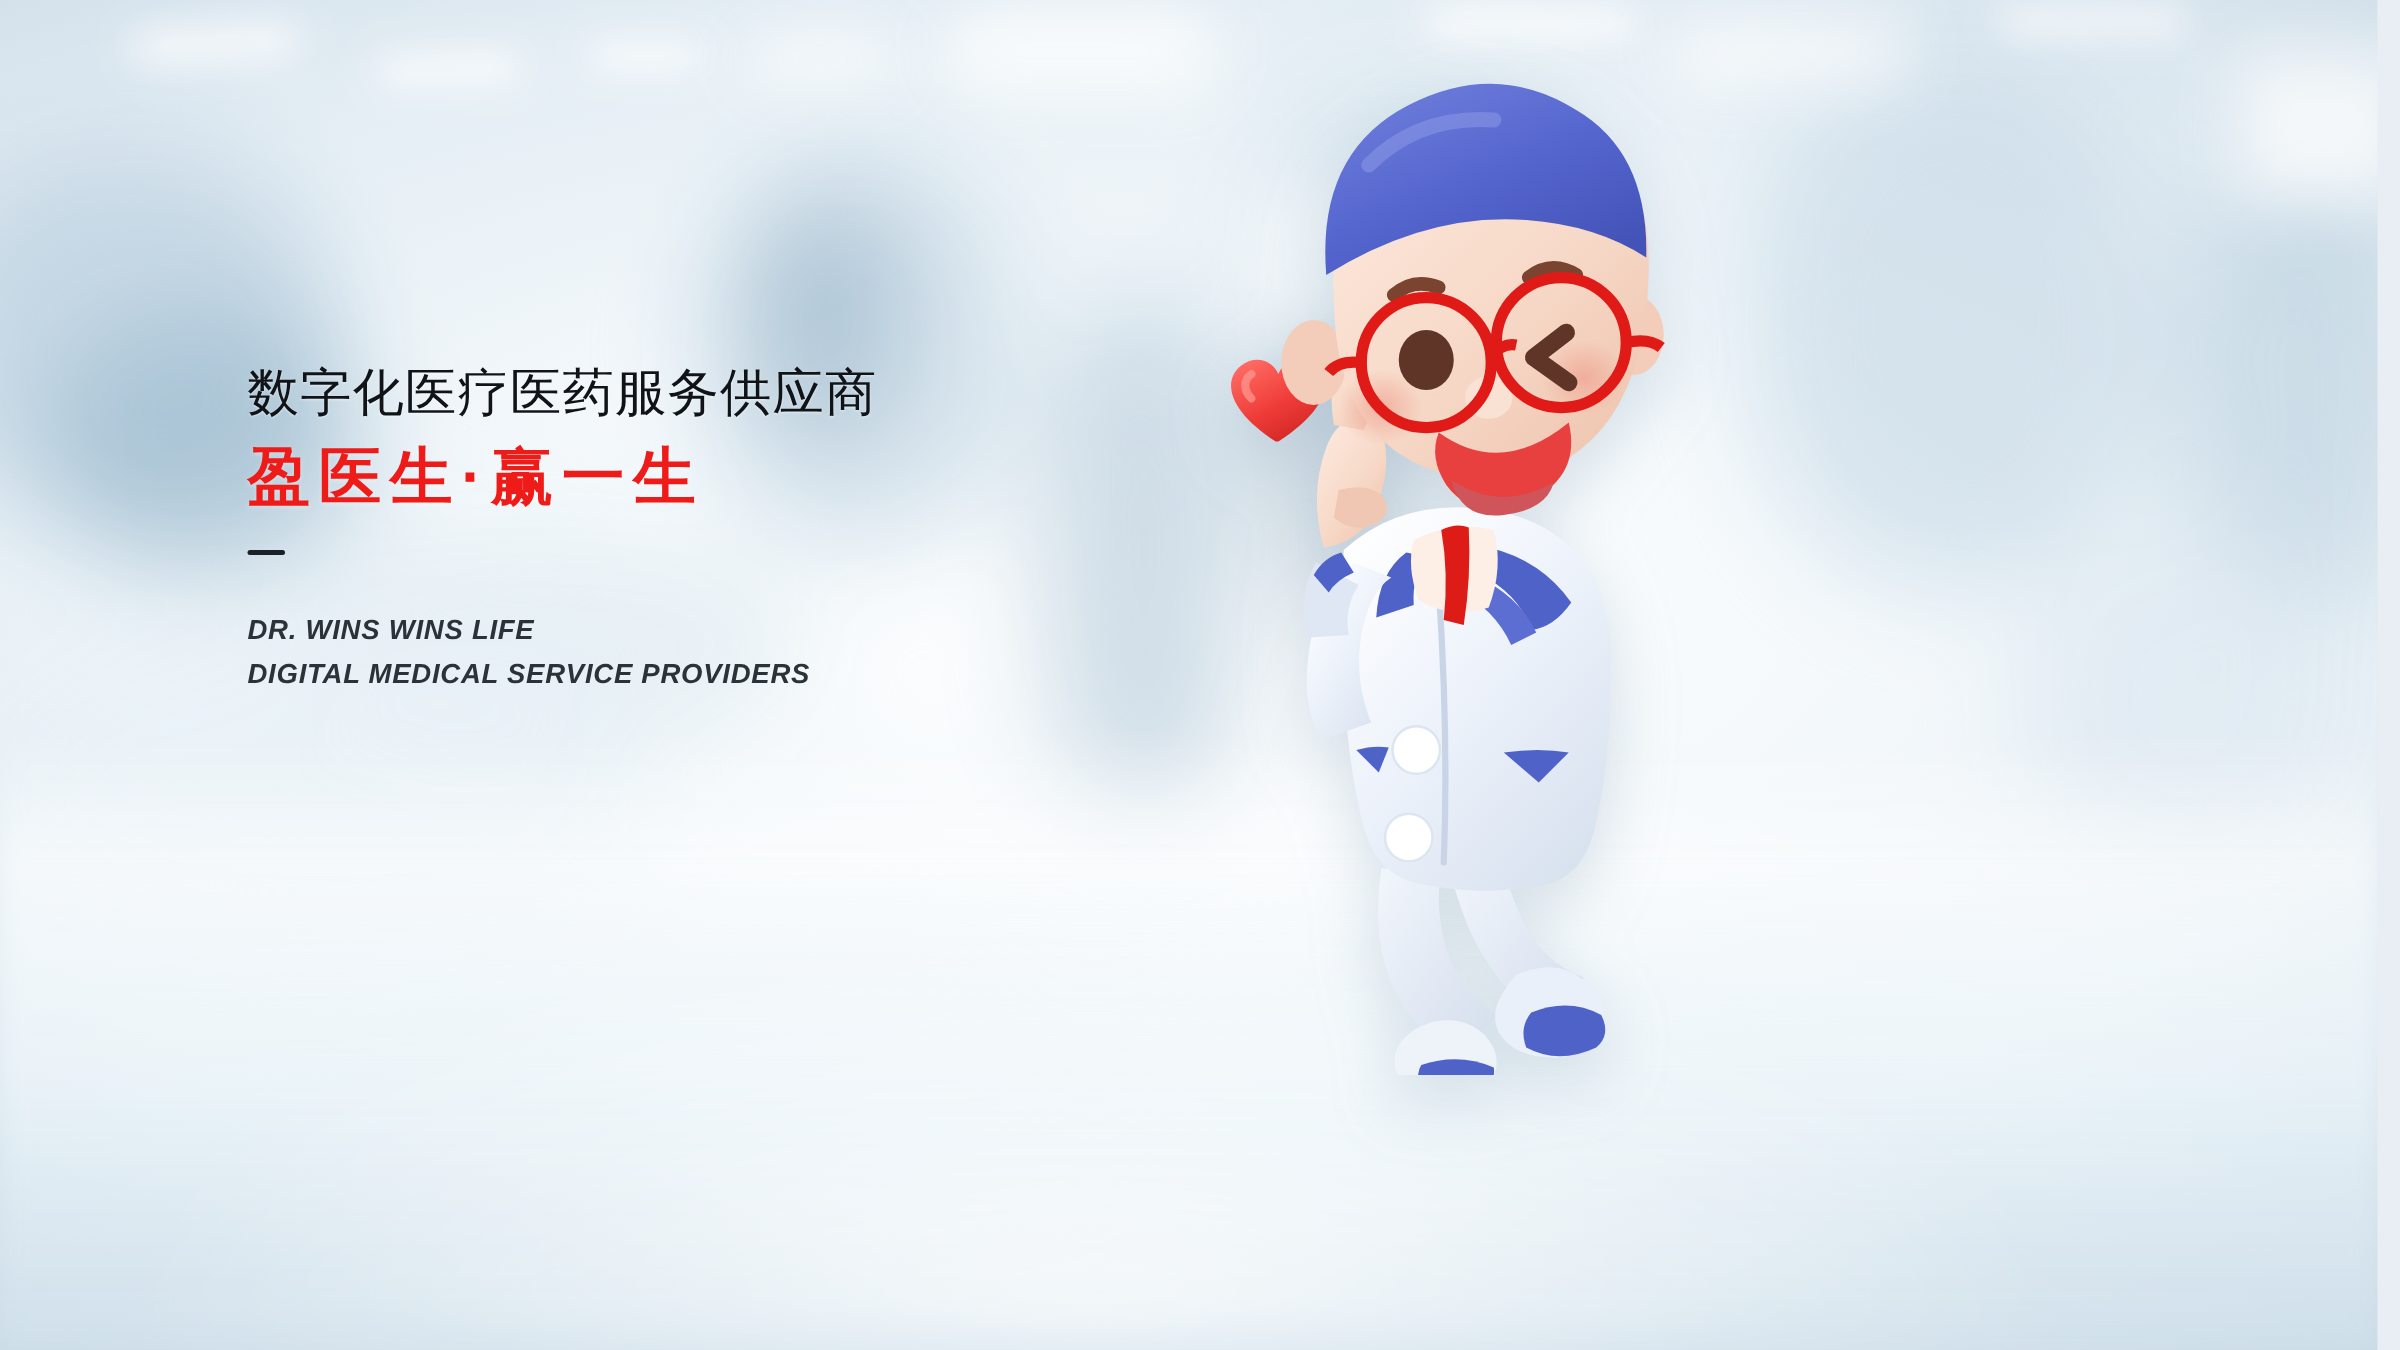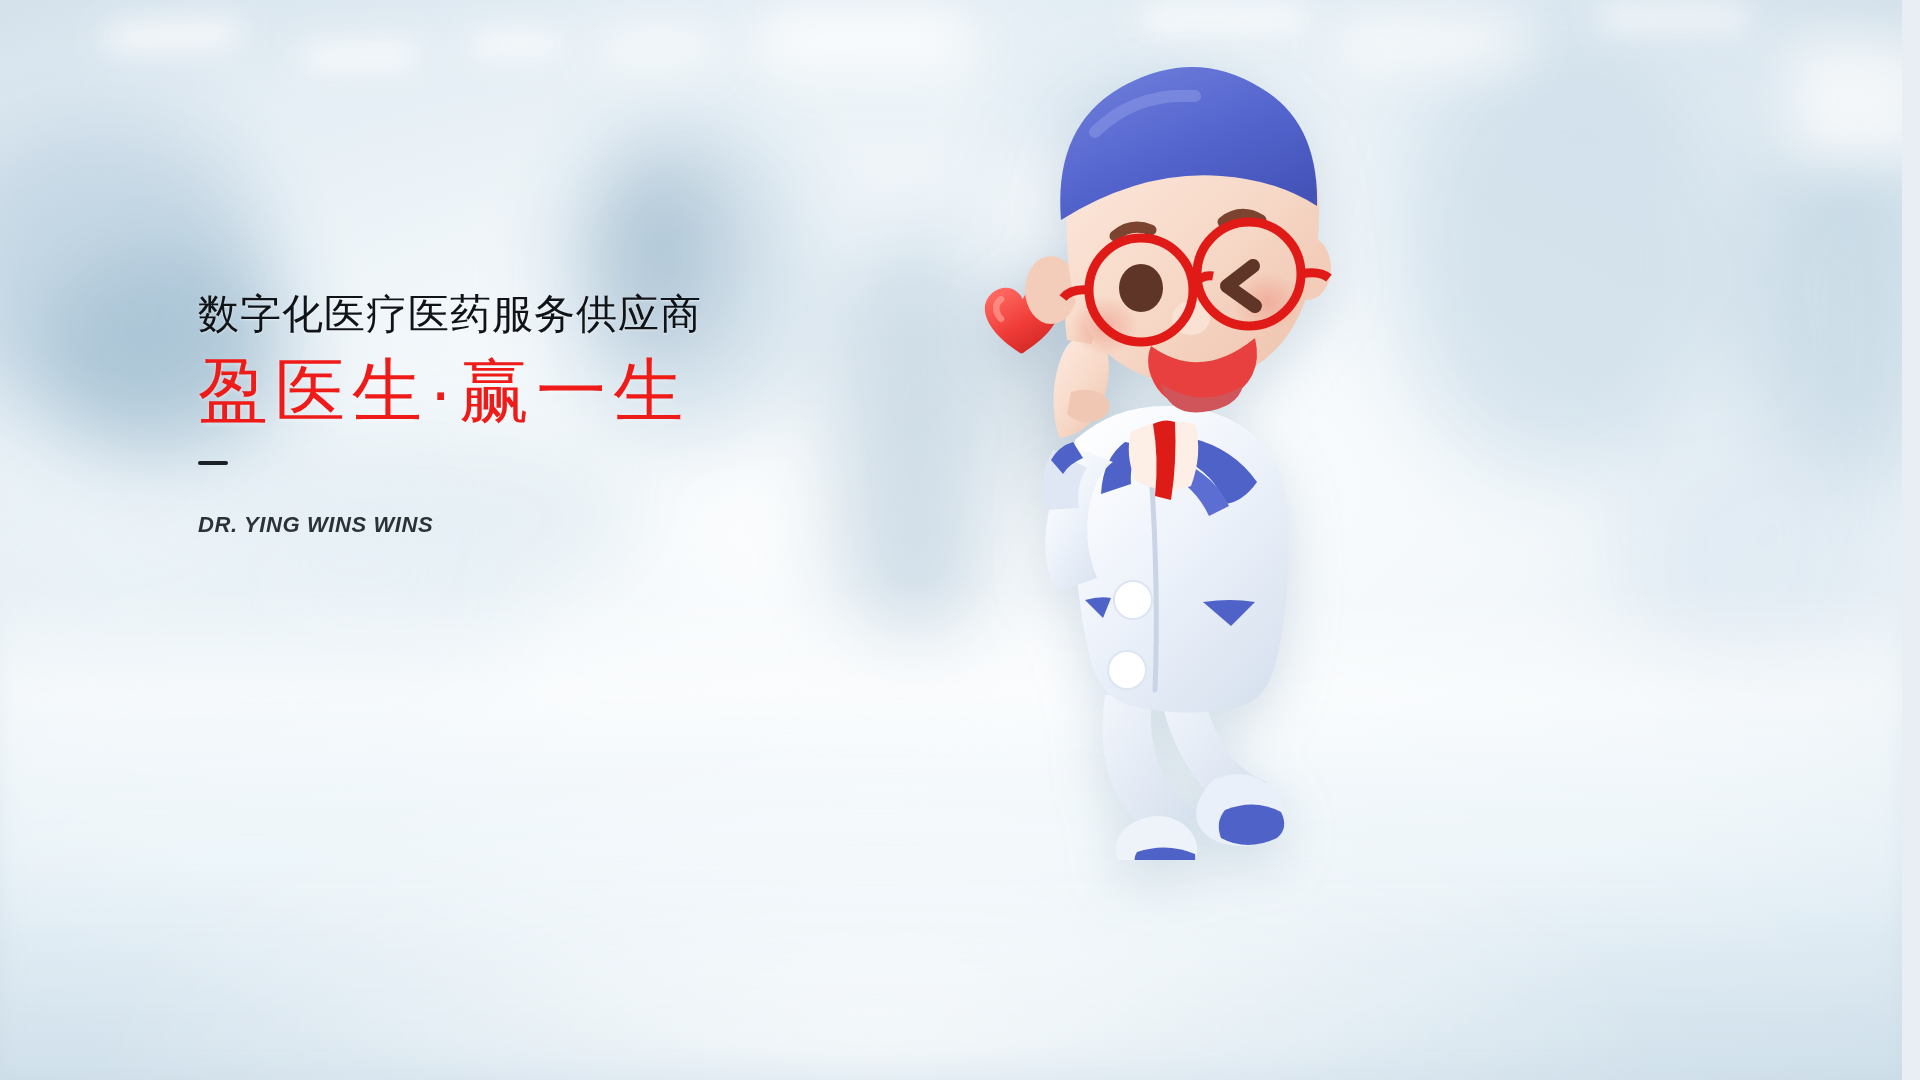--- a/index.html
+++ b/index.html
@@ -42,22 +42,22 @@
   
   .copy{position:absolute;left:198px;top:292px;width:760px;}
 
   .subhead{
      font-size:41px;line-height:1.1;letter-spacing:1px;color:#101418;
      font-weight:400;white-space:nowrap;
      text-shadow:0 1px 2px rgba(255,255,255,.55);
   }
   .headline{
      margin-top:18px;
-     font-size:70px;line-height:1.05;letter-spacing:7px;
-     color:#ee1b19;font-weight:400;white-space:nowrap;
+     font-size:50px;line-height:1.05;letter-spacing:7px;
+     color:#ee1b19;font-weight:700;white-space:nowrap;
      text-shadow:0 2px 4px rgba(255,255,255,.35);
   }
   .rule{
      margin-top:32px;width:30px;height:4px;background:#1b2126;border-radius:2px;
   }
   .en-block{margin-top:42px;}
   .en-line{
      font-size:22px;line-height:1.62;letter-spacing:.6px;
      font-style:italic;font-weight:600;color:#2b3238;white-space:nowrap;
   }
@@ -108,21 +108,22 @@
 
   <div class="copy">
 
     <div class="subhead">数字化医疗医药服务供应商</div>
 
     <div class="headline">盈医生·赢一生</div>
 
     <div class="rule"></div>
 
     <div class="en-block">
-      <div class="en-line">DR. YING WINS WINS</div>
+      <div class="en-line">DR. WINS WINS LIFE</div>
+      <div class="en-line">DIGITAL MEDICAL SERVICE PROVIDERS</div>
     </div>
 
   </div>
 
   <div id="doctor">
     <svg viewBox="0 0 430 820" xmlns="http://www.w3.org/2000/svg">
       <defs>
         <linearGradient id="gCap" x1="0" y1="0" x2="0.7" y2="1">
           <stop offset="0%" stop-color="#7382dd"></stop>
           <stop offset="55%" stop-color="#5566cf"></stop>

